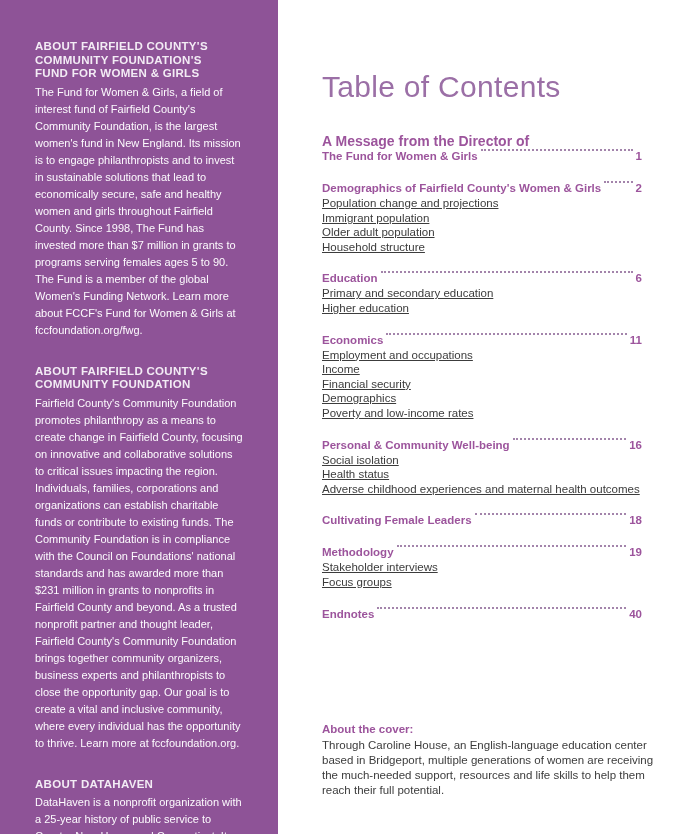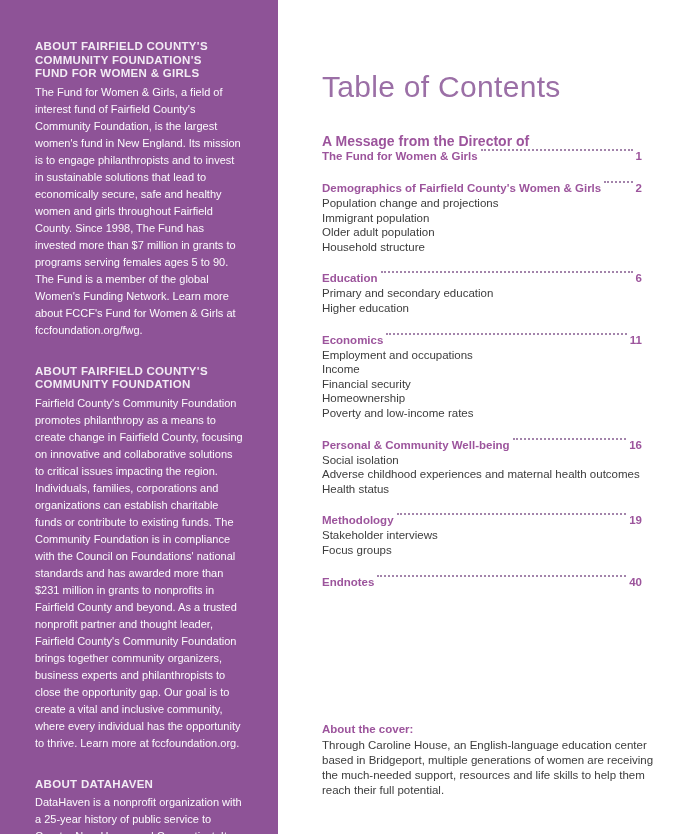--- a/index.html
+++ b/index.html
@@ -45,21 +45,21 @@
   .toc-label{
     font-size:11.5px;font-weight:bold;color:#9c549c;white-space:nowrap;
   }
   .toc-leader{
     flex:1;border-bottom:2px dotted #a384ab;margin:0 3px 3px 3px;min-width:12px;
   }
   .toc-page{
     font-size:11.5px;font-weight:bold;color:#9c549c;
   }
   .toc-sub{
-    font-size:11.5px;color:#3c3c3c;line-height:14.6px;
+    font-size:11.5px;color:#3c3c3c;line-height:14.6px;text-decoration:underline;
   }
 
   
   .about-cover{
     position:absolute;left:0;top:722px;width:335px;
   }
   .ac-heading{
     font-size:11.5px;font-weight:bold;color:#9c549c;line-height:15px;margin:0 0 1px 0;
   }
   .ac-body{
@@ -125,35 +125,42 @@
 
     <div class="toc-group">
       <div class="toc-row">
         <span class="toc-label">Economics</span>
         <span class="toc-leader"></span>
         <span class="toc-page">11</span>
       </div>
       <div class="toc-sub">Employment and occupations</div>
       <div class="toc-sub">Income</div>
       <div class="toc-sub">Financial security</div>
-      <div class="toc-sub">Homeownership</div>
+      <div class="toc-sub">Demographics</div>
       <div class="toc-sub">Poverty and low-income rates</div>
     </div>
 
     <div class="toc-group">
       <div class="toc-row">
         <span class="toc-label">Personal &amp; Community Well-being</span>
         <span class="toc-leader"></span>
         <span class="toc-page">16</span>
       </div>
       <div class="toc-sub">Social isolation</div>
+      <div class="toc-sub">Health status</div>
       <div class="toc-sub">Adverse childhood experiences and maternal health outcomes</div>
-      <div class="toc-sub">Health status</div>
     </div>
 
+    <div class="toc-group">
+      <div class="toc-row">
+        <span class="toc-label">Cultivating Female Leaders</span>
+        <span class="toc-leader"></span>
+        <span class="toc-page">18</span>
+      </div>
+    </div>
 
     <div class="toc-group">
       <div class="toc-row">
         <span class="toc-label">Methodology</span>
         <span class="toc-leader"></span>
         <span class="toc-page">19</span>
       </div>
       <div class="toc-sub">Stakeholder interviews</div>
       <div class="toc-sub">Focus groups</div>
     </div>

